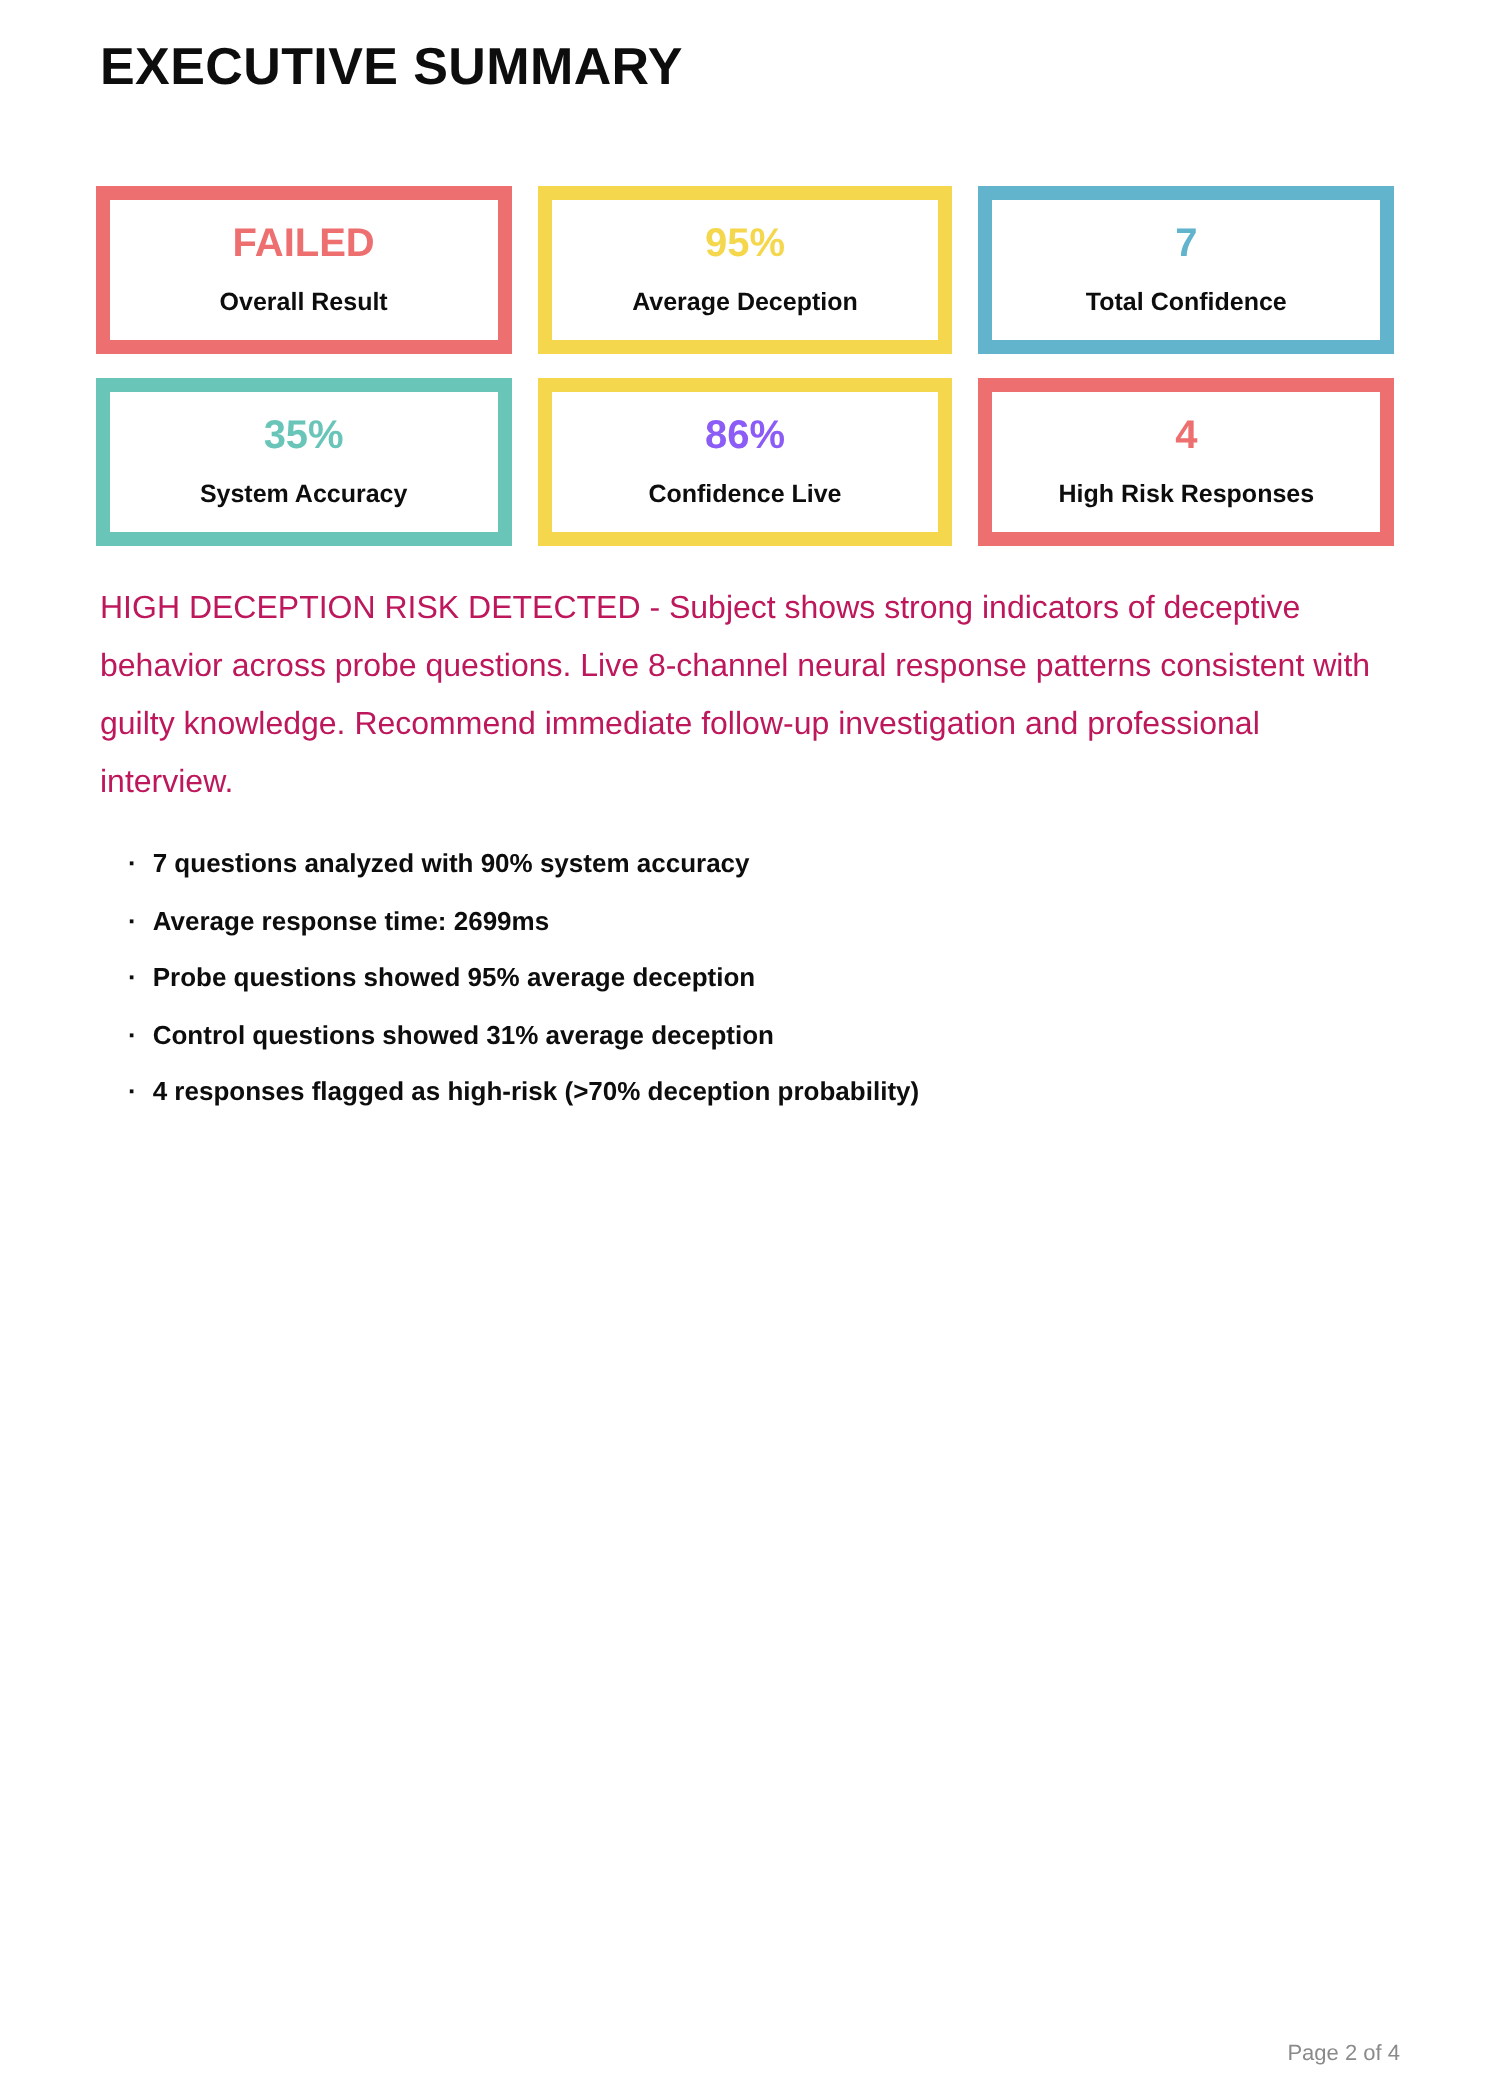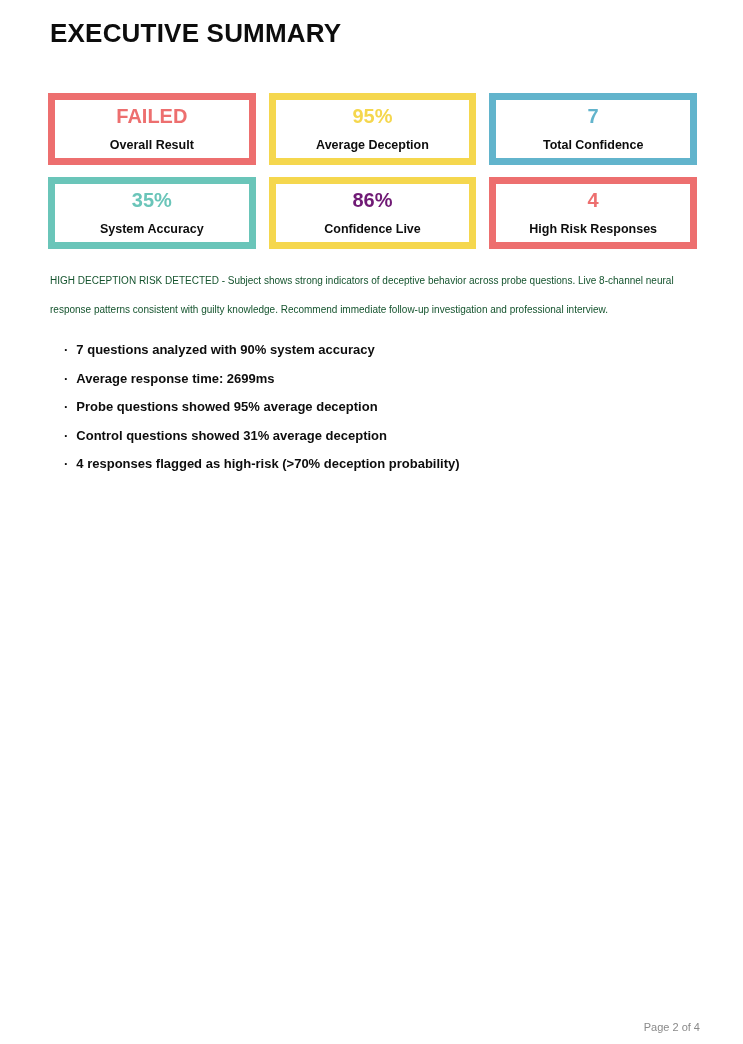--- a/index.html
+++ b/index.html
@@ -23,21 +23,21 @@
   }
 
   .cards-grid {
     margin: 44px 46px 0 48px;
     display: grid;
     grid-template-columns: repeat(3, 1fr);
     column-gap: 13px;
     row-gap: 12px;
   }
   .card {
-    height: 72px;
+    height: 84px;
     border: 7px solid #cccccc;
     background: #ffffff;
     display: flex;
     flex-direction: column;
     align-items: center;
     justify-content: center;
     text-align: center;
   }
   .card-value {
     font-size: 20px;
@@ -56,24 +56,24 @@
     margin-left: 50px;
     font-size: 19px;
     font-weight: bold;
     color: #0d0d0d;
     letter-spacing: 0.2px;
   }
   .assessment-heading { margin-top: 51px; }
   .assessment-body {
     margin: 17px 45px 0 50px;
     width: 648px;
-    font-size: 10px;
+    font-size: 16px;
     line-height: 29px;
     font-weight: normal;
-    color: #14532d;
+    color: #be185d;
   }
 
   .findings-heading { margin-top: 30px; }
   .findings-list {
     list-style: none;
     margin: 19px 0 0 64px;
   }
   .finding {
     display: flex;
     align-items: baseline;
@@ -121,21 +121,21 @@
       <div class="card-value" style="color: rgb(98, 180, 204);">7</div>
       <div class="card-label">Total Confidence</div>
     </div>
 
     <div class="card" style="border-color: rgb(106, 197, 185);">
       <div class="card-value" style="color: rgb(106, 197, 185);">35%</div>
       <div class="card-label">System Accuracy</div>
     </div>
 
     <div class="card" style="border-color: rgb(245, 215, 78);">
-      <div class="card-value" style="color: #701a75; text-align: center;">86%</div>
+      <div class="card-value" style="color: #8b5cf6; text-align: center;">86%</div>
       <div class="card-label">Confidence Live</div>
     </div>
 
     <div class="card" style="border-color: rgb(237, 111, 111);">
       <div class="card-value" style="color: rgb(237, 111, 111);">4</div>
       <div class="card-label">High Risk Responses</div>
     </div>
 
   </div>
 

